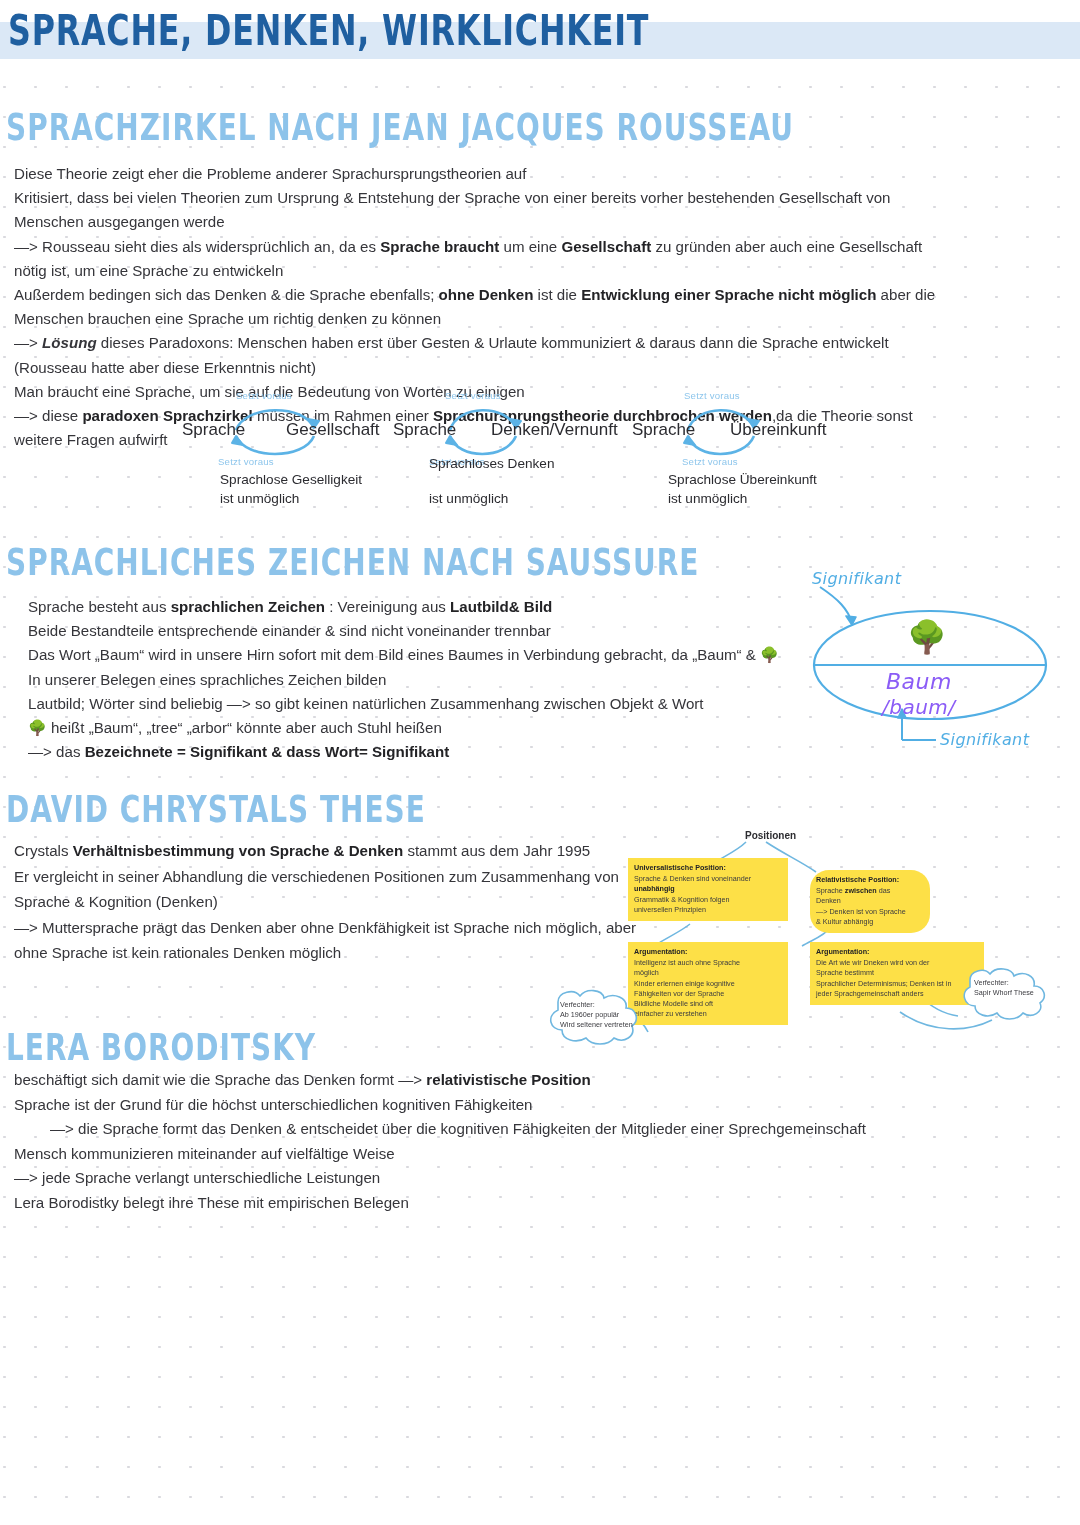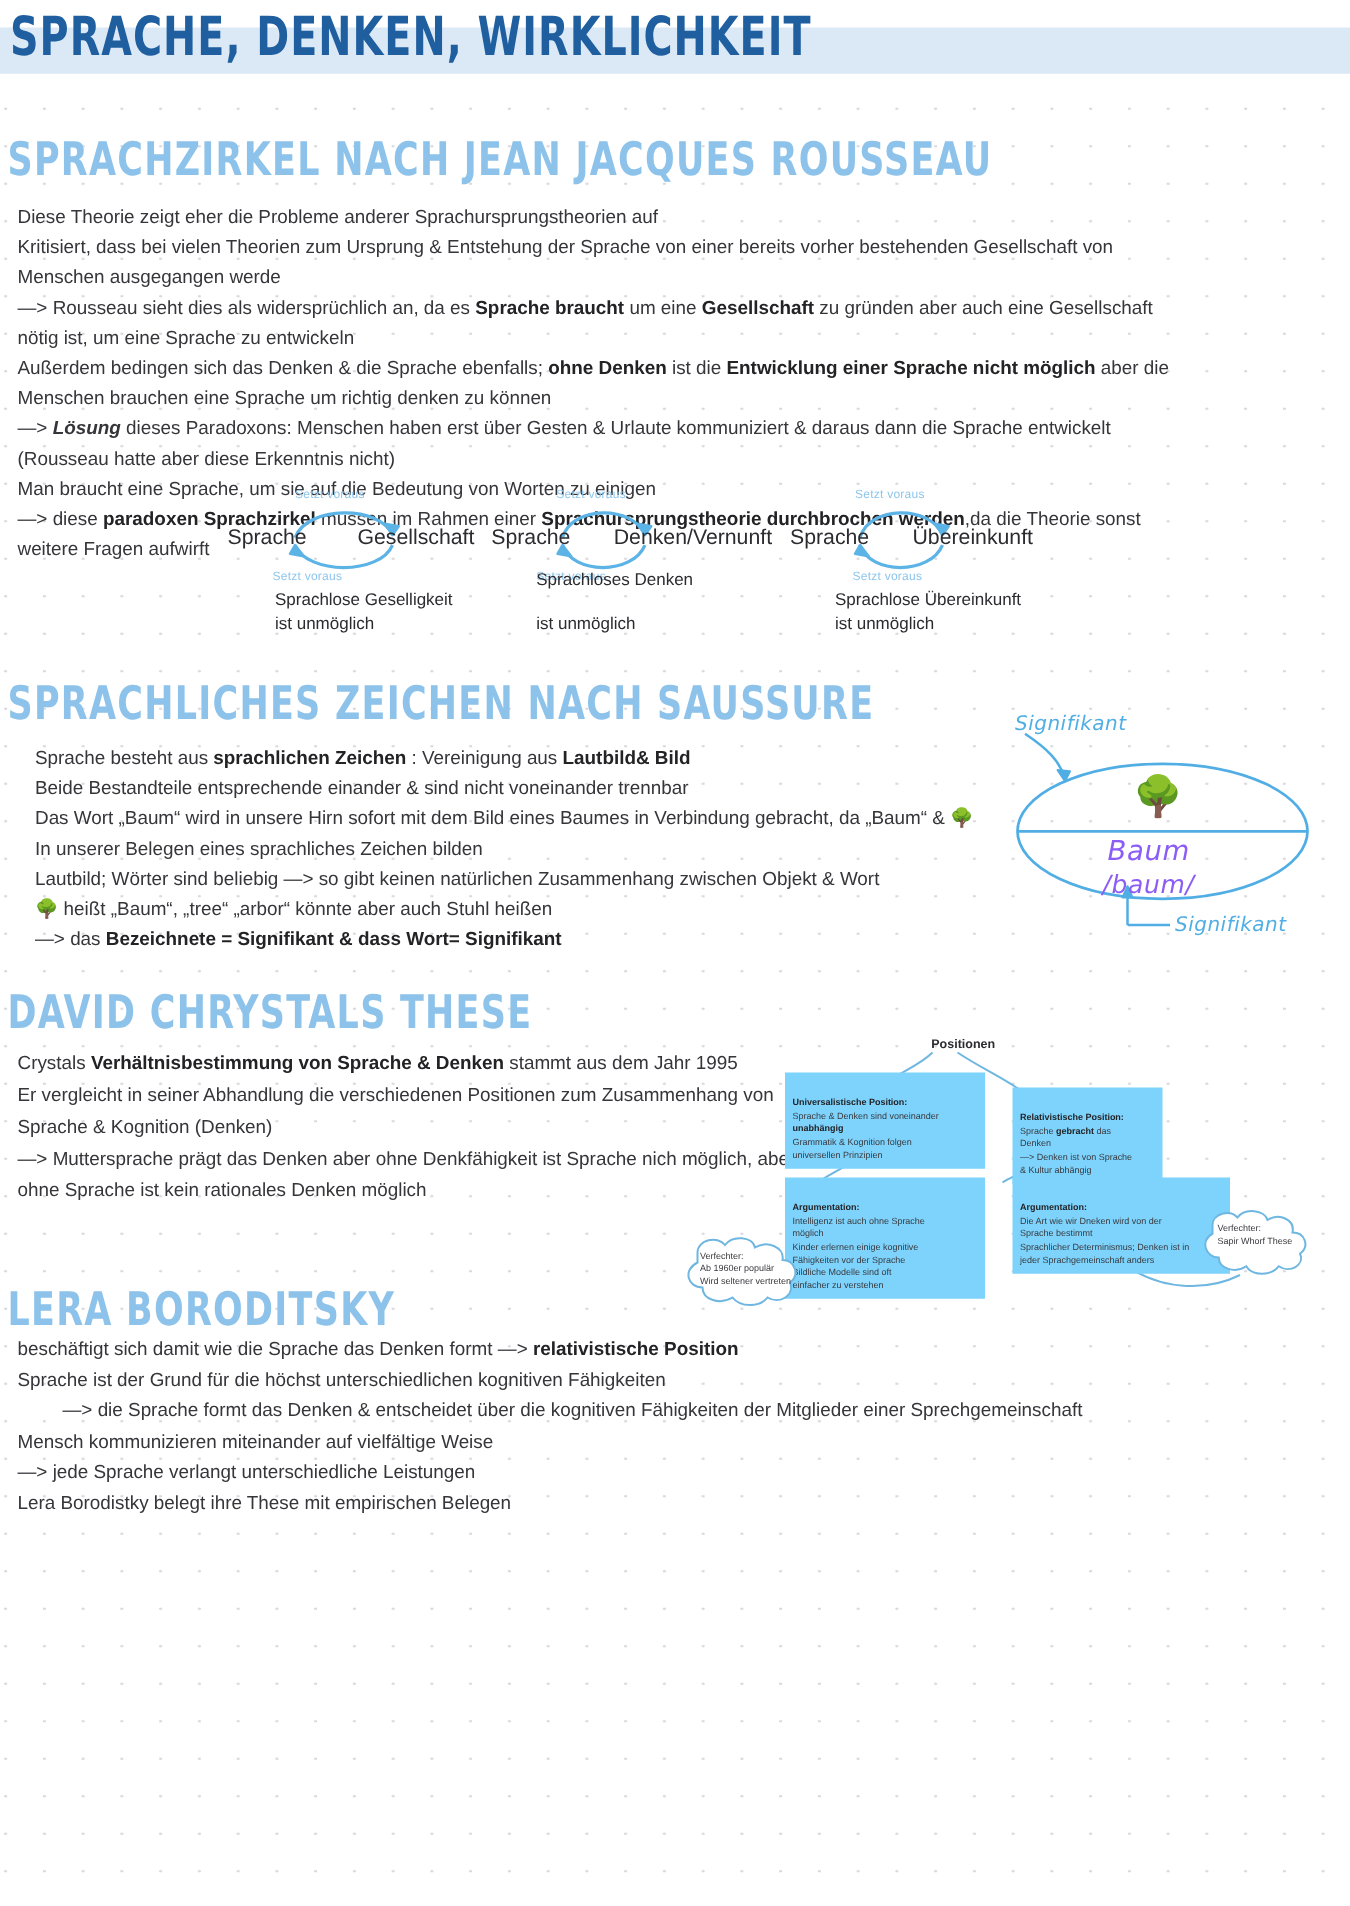--- a/index.html
+++ b/index.html
@@ -73,21 +73,21 @@
     color:#8b5cf6;font-style:italic;white-space:nowrap;letter-spacing:.5px;
   }
 
   
   .mindmap{position:absolute;left:540px;top:820px;width:540px;height:240px;}
   .mindmap svg{position:absolute;left:0;top:0;overflow:visible;}
   .mm-root{
     position:absolute;font-size:10px;font-weight:700;color:#2c2c30;white-space:nowrap;
   }
   .mm-box{
-    position:absolute;background:#7dd3fc;padding:19px 6px 6px 6px;
+    position:absolute;background:#fde047;padding:5px 6px 6px 6px;
     font-size:7.2px;line-height:10.2px;color:#3a3a3f;
   }
   .mm-box .h{font-weight:700;color:#232326;display:block;margin-bottom:1px;}
   .mm-box b{font-weight:700;color:#232326;}
   .mm-box .l{display:block;white-space:nowrap;}
   .cloud-text{
     position:absolute;font-size:7.2px;line-height:10.2px;color:#3a3a3f;white-space:nowrap;
   }
   .cloud-text .l{display:block;}
 </style>
@@ -224,23 +224,23 @@
     <div class="mm-box" style="left:88px;top:122px;width:148px;">
       <span class="h">Argumentation:</span>
       <span class="l">Intelligenz ist auch ohne Sprache</span>
       <span class="l">möglich</span>
       <span class="l">Kinder erlernen einige kognitive</span>
       <span class="l">Fähigkeiten vor der Sprache</span>
       <span class="l">Bildliche Modelle sind oft</span>
       <span class="l">einfacher zu verstehen</span>
     </div>
 
-    <div class="mm-box" style="left:270px;top:50px;width:108px;">
+    <div class="mm-box" style="left:270px;top:50px;width:108px;border-radius:19px;">
       <span class="h">Relativistische Position:</span>
-      <span class="l">Sprache <b>gebracht</b> das</span>
+      <span class="l">Sprache <b>zwischen</b> das</span>
       <span class="l">Denken</span>
       <span class="l">—&gt; Denken ist von Sprache</span>
       <span class="l">&amp; Kultur abhängig</span>
     </div>
 
     <div class="mm-box" style="left:270px;top:122px;width:162px;">
       <span class="h">Argumentation:</span>
       <span class="l">Die Art wie wir Dneken wird von der</span>
       <span class="l">Sprache bestimmt</span>
       <span class="l">Sprachlicher Determinismus; Denken ist in</span>

